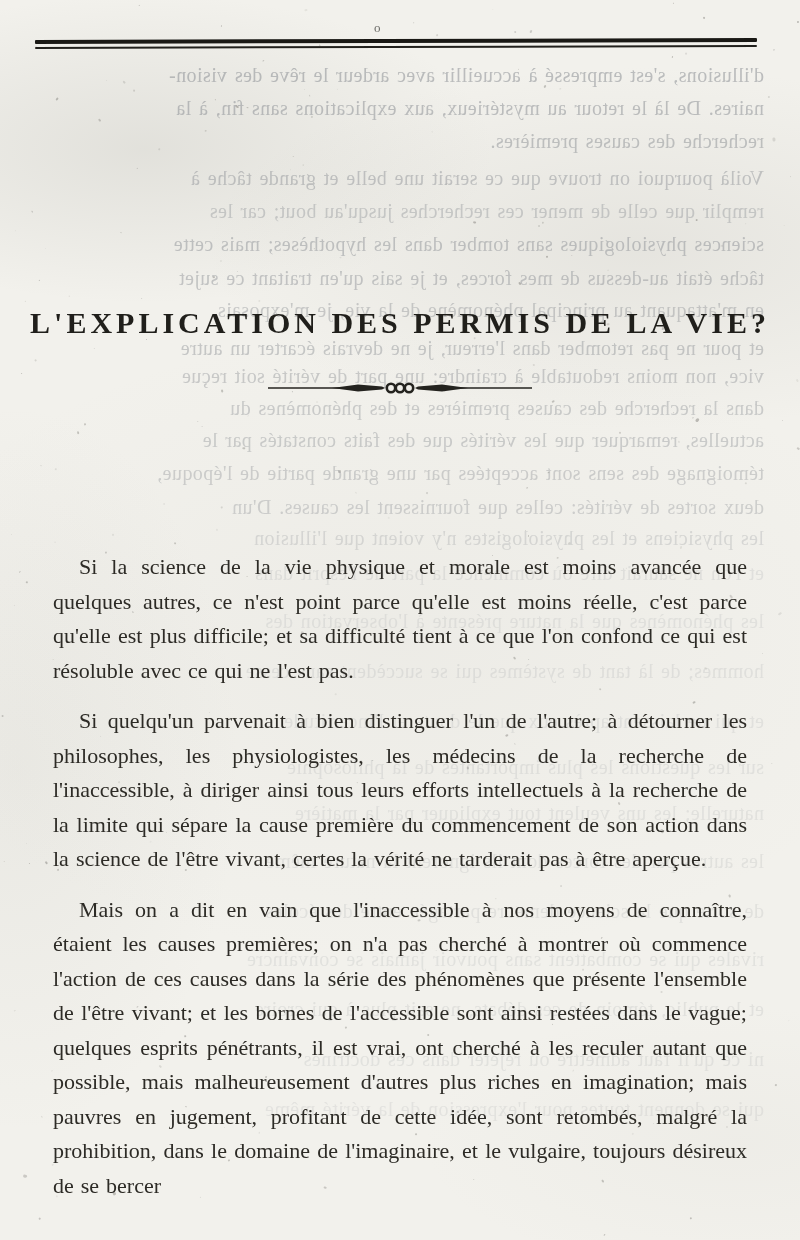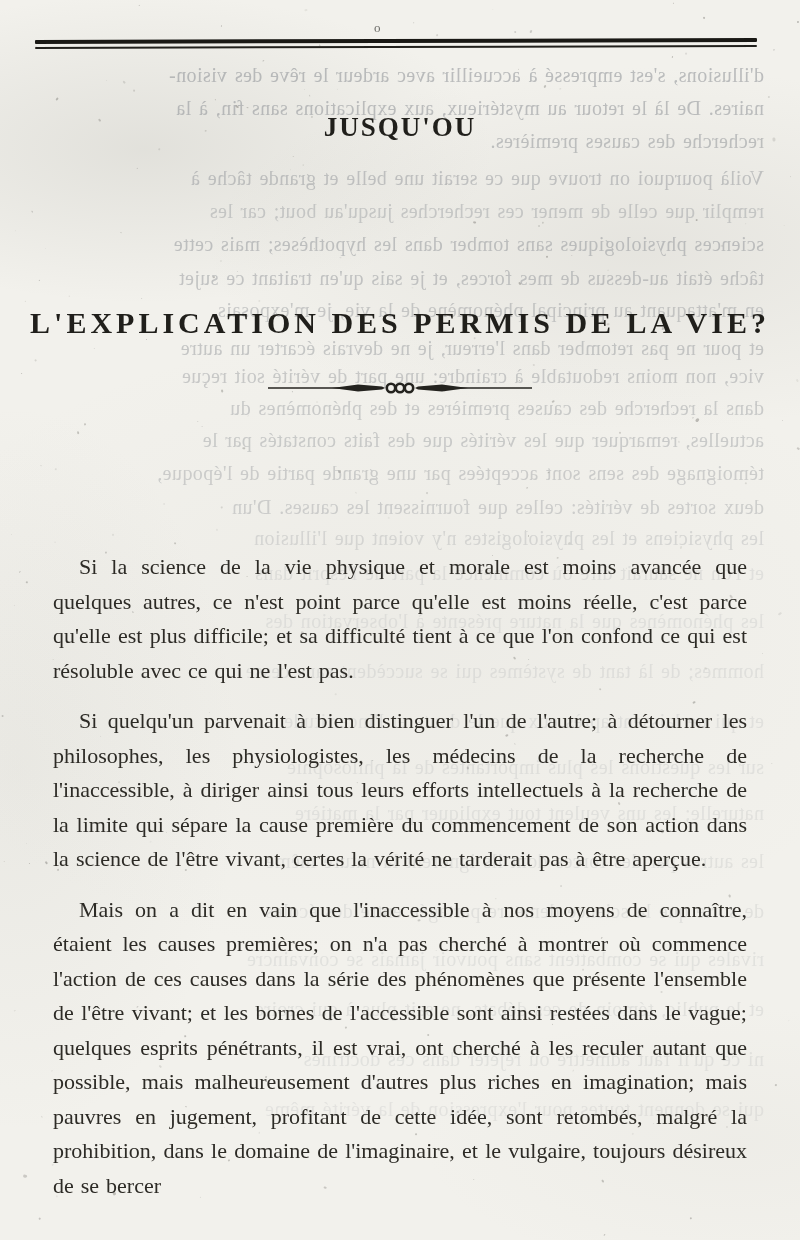--- a/index.html
+++ b/index.html
@@ -329,21 +329,20 @@
       <div class="bleed-line" style="top: 1098px; opacity: 0.13;">qui se donnent toutes pour l'expression de la vérité même</div>
     </div>
 
   <span class="top-mark">o</span>
 
   <div class="rule">
     <div class="rule-thick"></div>
     <div class="rule-thin"></div>
   </div>
 
-  <h1 class="t1">JUSQU'OU</h1>
   <h1 class="t4">L'EXPLICATION DES PERMIS DE LA VIE?</h1>
 
   <div class="ornament">
     <svg width="264" height="16" viewBox="0 0 264 16">
       <line x1="0" y1="8" x2="72" y2="8" stroke="#24231f" stroke-width="1.4"></line>
       <polygon points="64,8 90,4.4 114,6.6 117,8 114,9.4 90,11.6" fill="#24231f"></polygon>
       <line x1="192" y1="8" x2="264" y2="8" stroke="#24231f" stroke-width="1.4"></line>
       <polygon points="200,8 174,4.4 150,6.6 147,8 150,9.4 174,11.6" fill="#24231f"></polygon>
       <circle cx="123" cy="8" r="4.2" fill="none" stroke="#24231f" stroke-width="2.6"></circle>
       <circle cx="132" cy="8" r="4.2" fill="none" stroke="#24231f" stroke-width="2.6"></circle>

